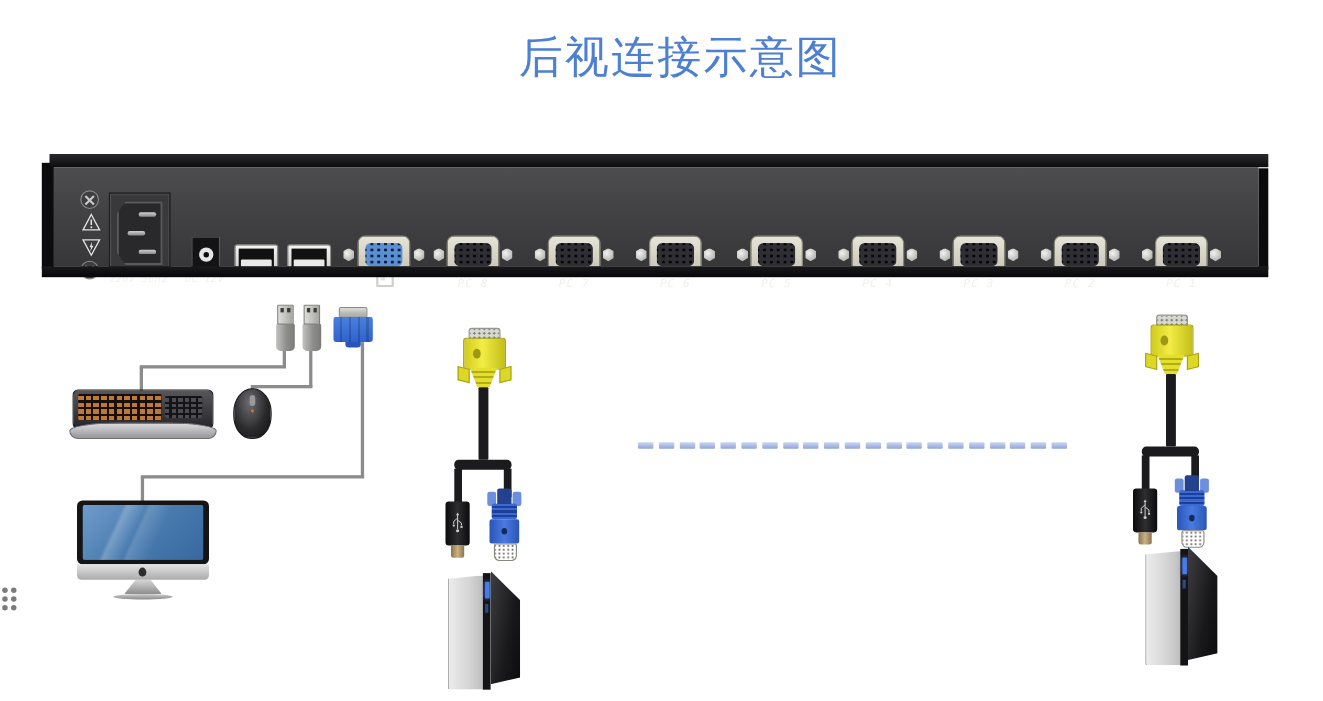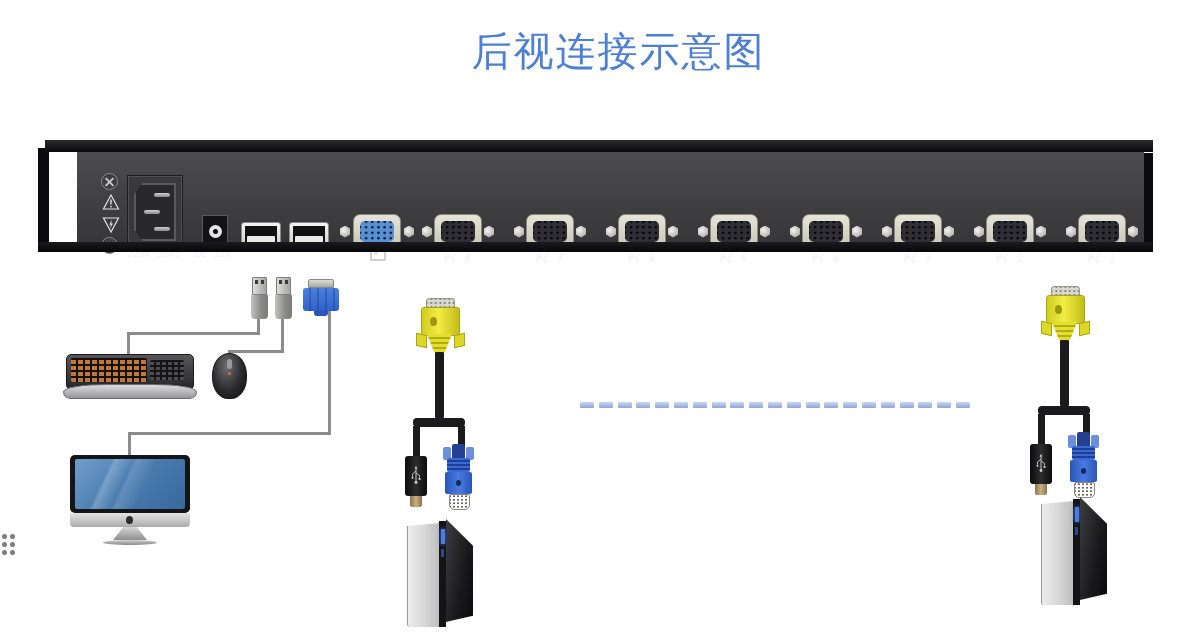--- a/index.html
+++ b/index.html
@@ -9,21 +9,21 @@
   .page-title{position:absolute;left:17px;top:24px;width:100%;text-align:center;
     font-size:40px;color:#4d7fd2;letter-spacing:2px;}
 
   
   .device{position:absolute;left:38px;top:140px;width:1115px;height:112px;}
   .dev-top{position:absolute;left:7px;right:0;top:0;height:12px;background:linear-gradient(180deg,#2a2a2c,#0c0c0e);}
   .dev-bottom{position:absolute;left:0;right:0;bottom:0;height:10px;background:linear-gradient(180deg,#1a1a1c,#060608);}
   .dev-ear-l{position:absolute;left:0;top:8px;width:11px;height:96px;background:#0b0b0d;}
   .dev-ear-r{position:absolute;right:0;top:13px;width:9px;height:92px;background:#0b0b0d;}
   .dev-body{position:absolute;left:11px;right:9px;top:12px;bottom:10px;
-    background:linear-gradient(180deg,#4d4d4f 0%,#424244 45%,#373739 100%);margin-left:28px;}
+    background:linear-gradient(180deg,#4d4d4f 0%,#424244 45%,#373739 100%);}
 
   .screw{position:absolute;width:15px;height:15px;border-radius:50%;background:#3e3e41;border:1px solid #8a8a8c;}
   .screw::before,.screw::after{content:"";position:absolute;left:2px;top:6.5px;width:11px;height:2px;background:#c9c9cb;}
   .screw::before{transform:rotate(45deg);} .screw::after{transform:rotate(-45deg);}
   .screw-top{left:24px;top:21px;} .screw-bot{left:24px;top:85px;}
 
   .warn{position:absolute;left:25px;top:41px;}
 
   .ac-inlet{position:absolute;left:50px;top:23px;width:54px;height:72px;background:#39393b;
     border:1px solid #1d1d1f;box-shadow:inset 0 0 0 1px #505052;display:flex;align-items:center;justify-content:center;}

